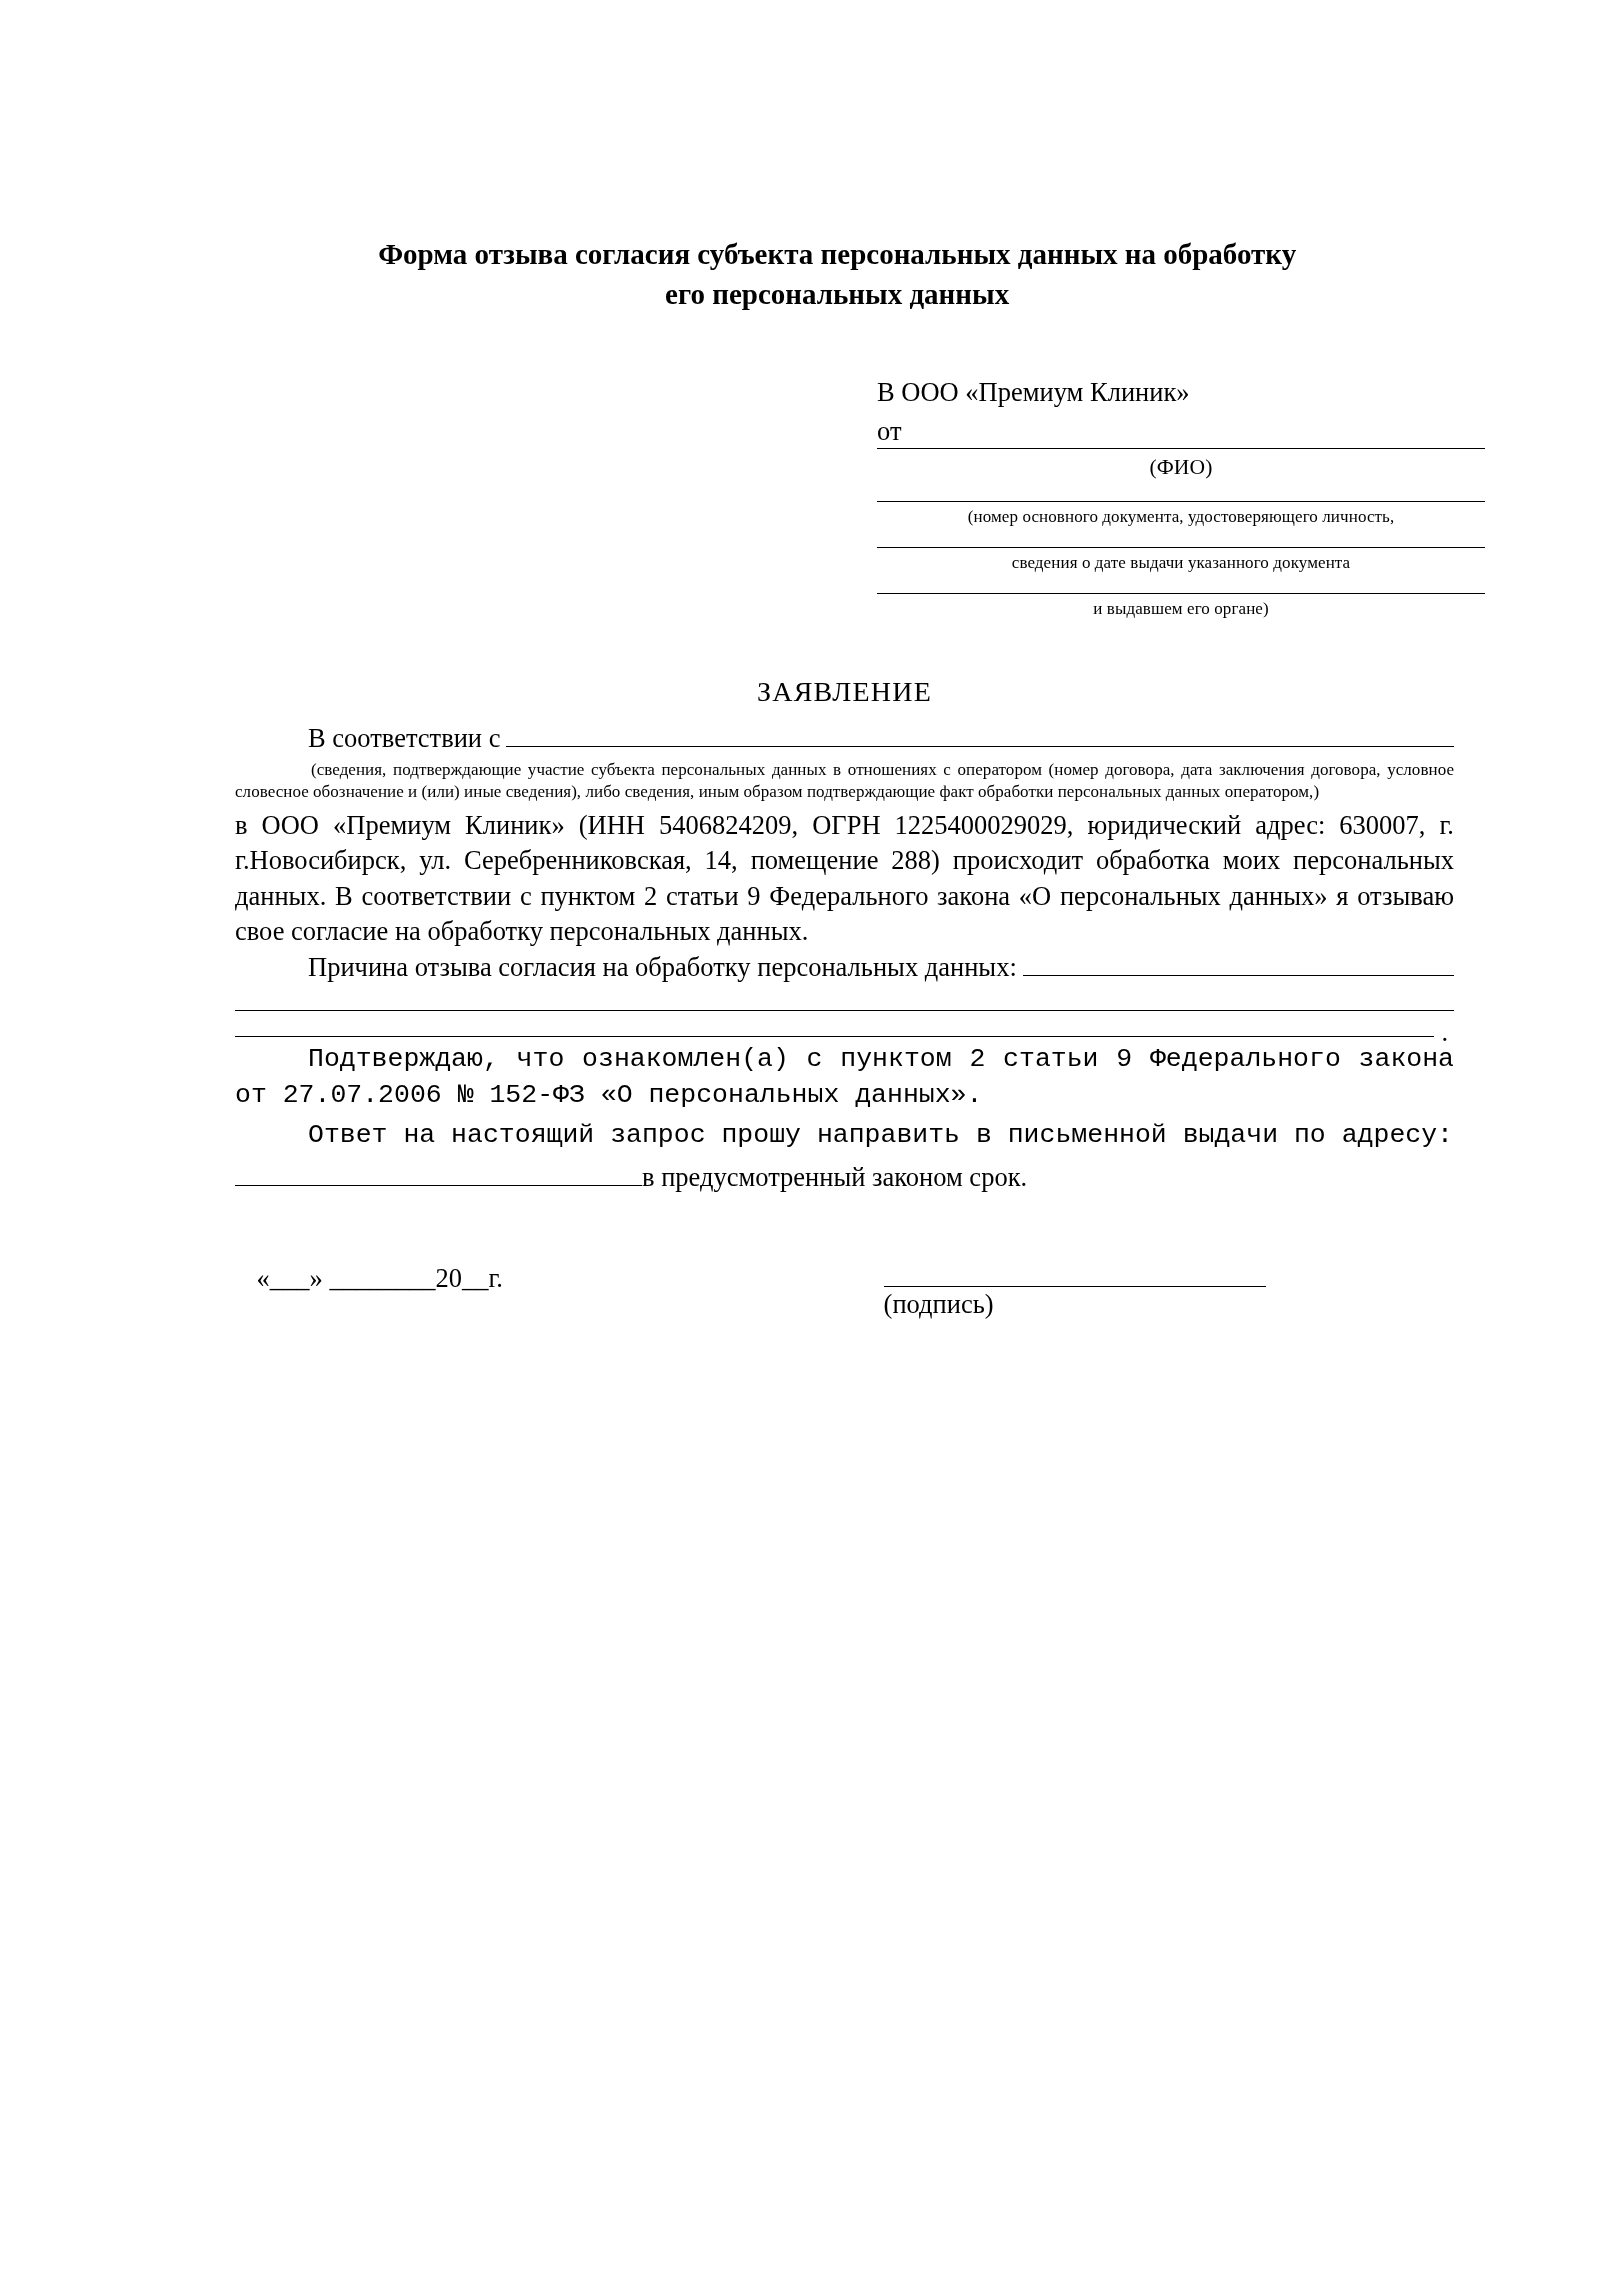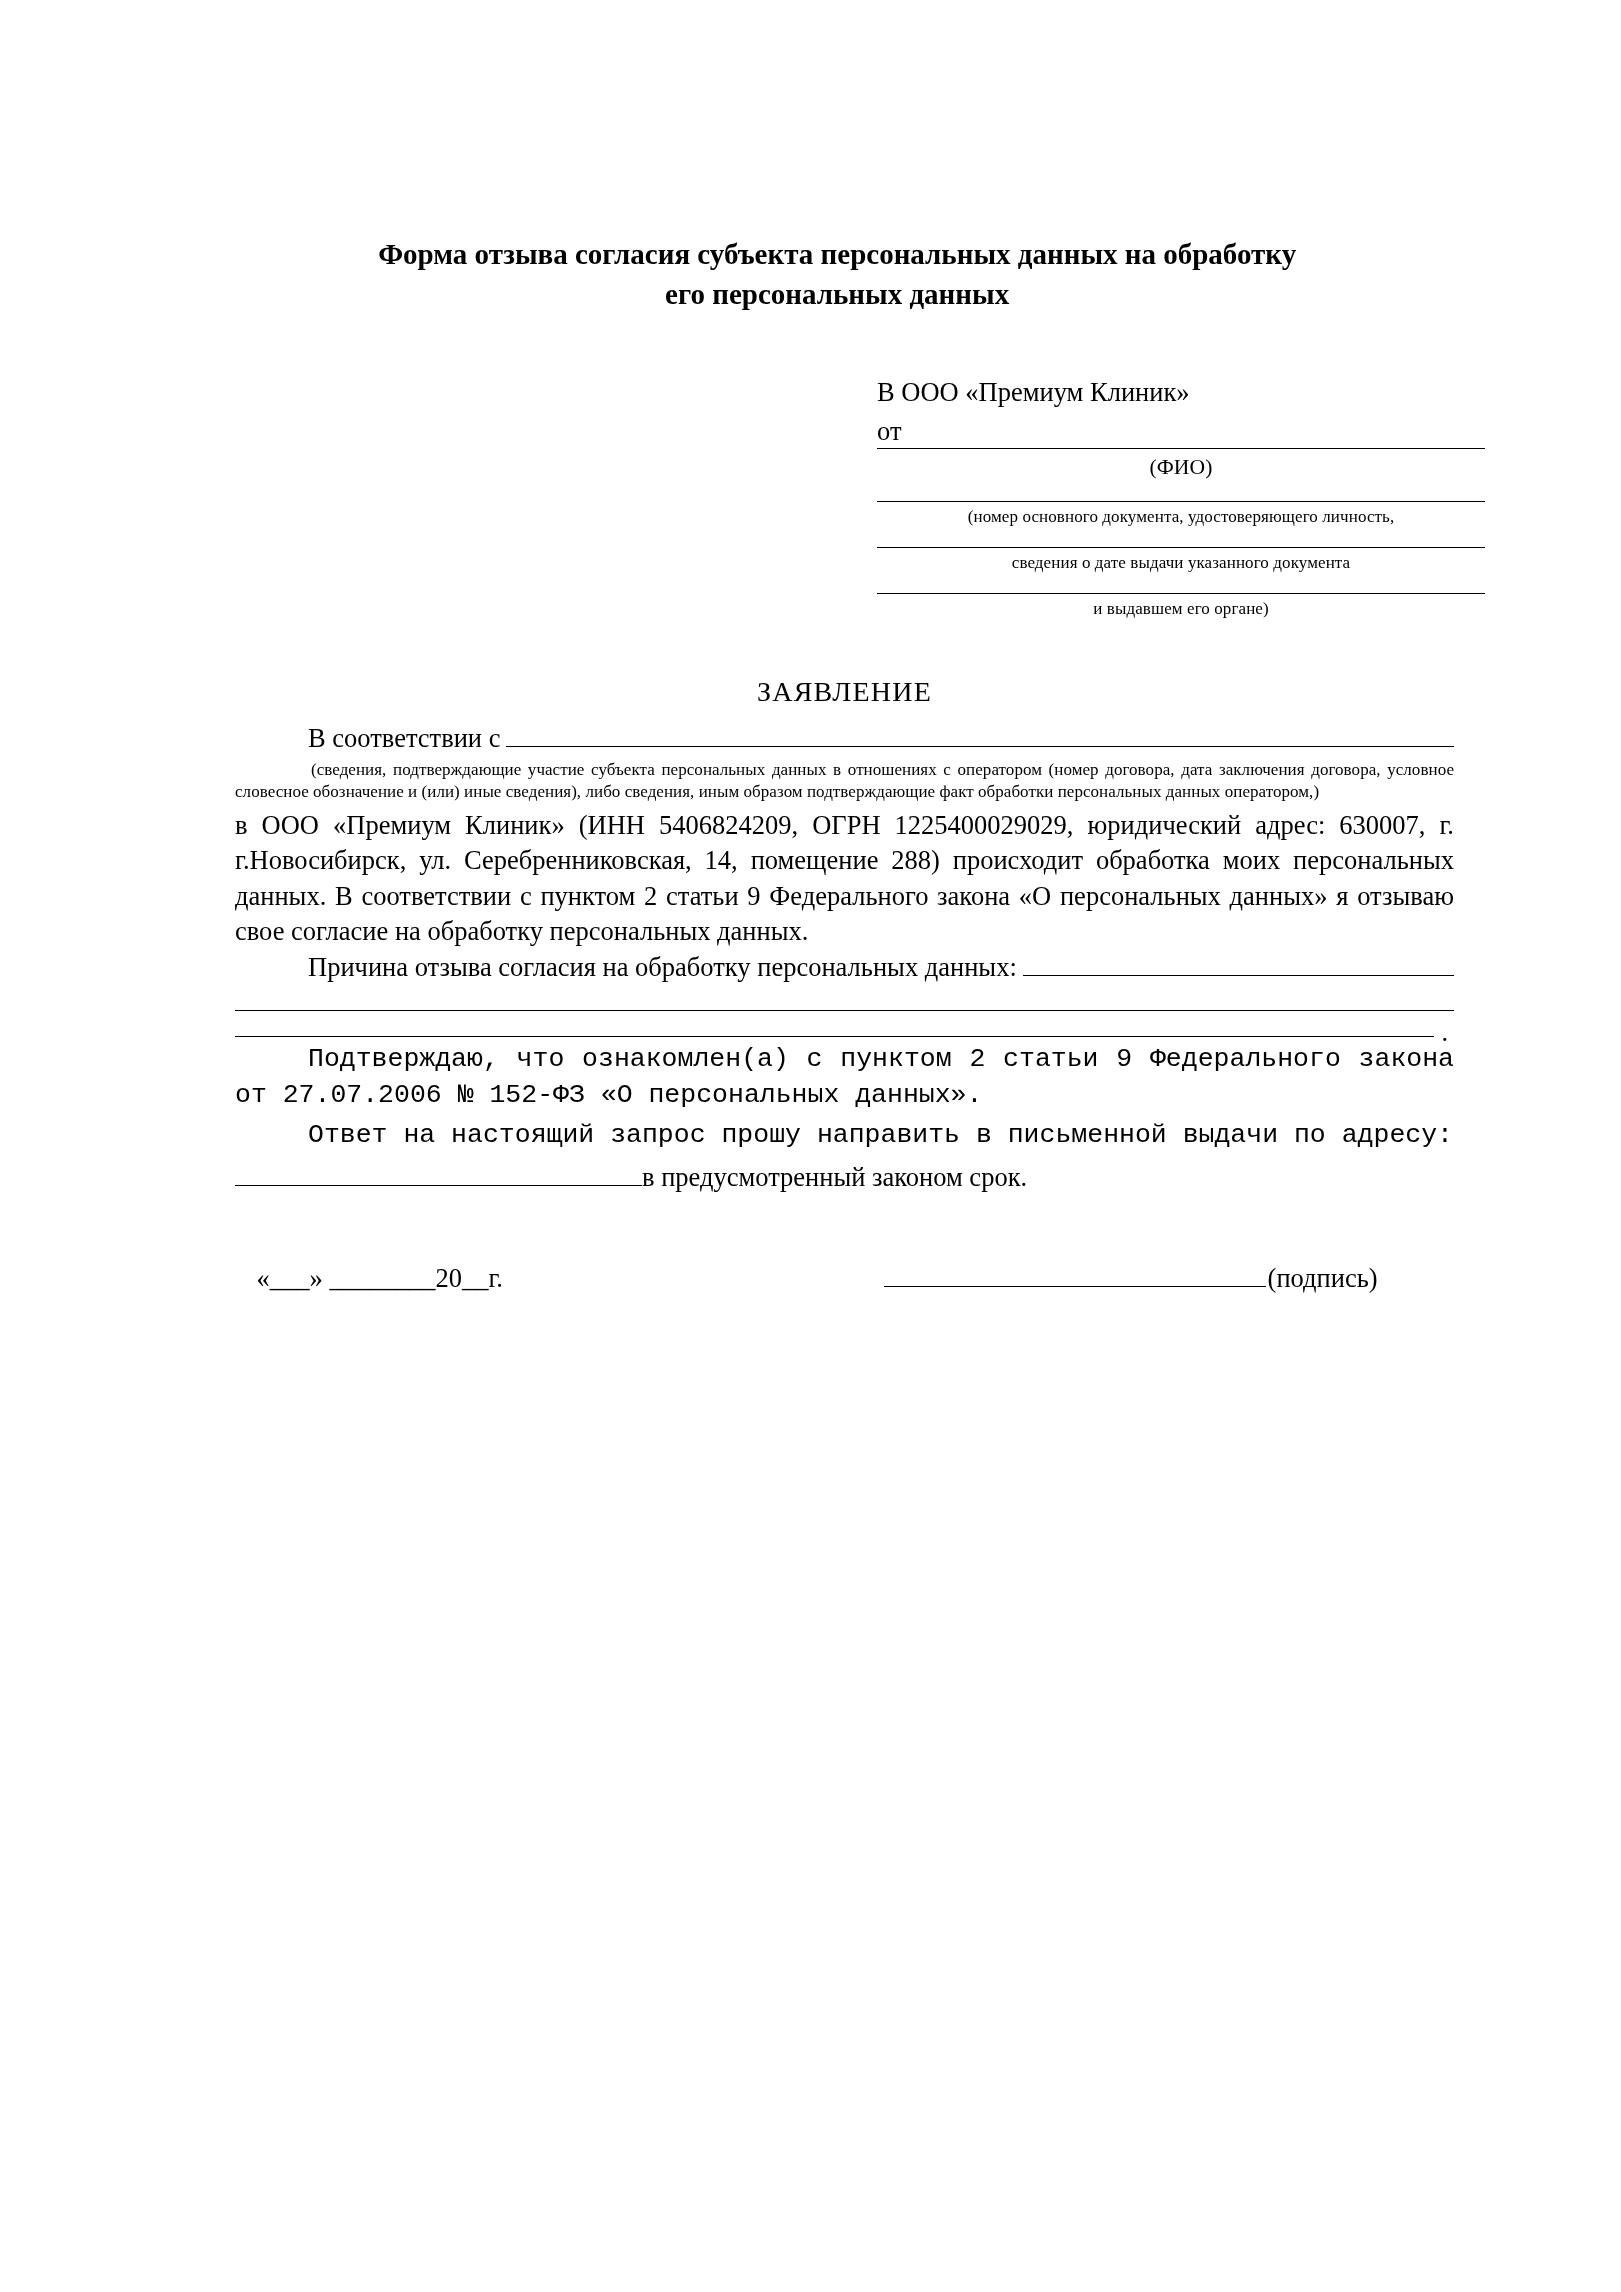--- a/index.html
+++ b/index.html
@@ -136,21 +136,21 @@
   }
 
   
   .sign-row {
     margin-top: 67px;
     display: flex;
     align-items: baseline;
     font-size: 26.5px;
   }
   .sign-left { width: 627px; padding-left: 21.6px; white-space: nowrap; }
-  .sign-right { display: flex; align-items: baseline; white-space: nowrap; }
+  .sign-right { display: flex; align-items: baseline; white-space: nowrap; flex-direction: column; }
   .sign-fill {
     width: 382px;
     border-bottom: 1.6px solid #000;
     height: 18.6px;
     margin-right: 2px;
   }
 </style>
 </head>
 <body>
 

